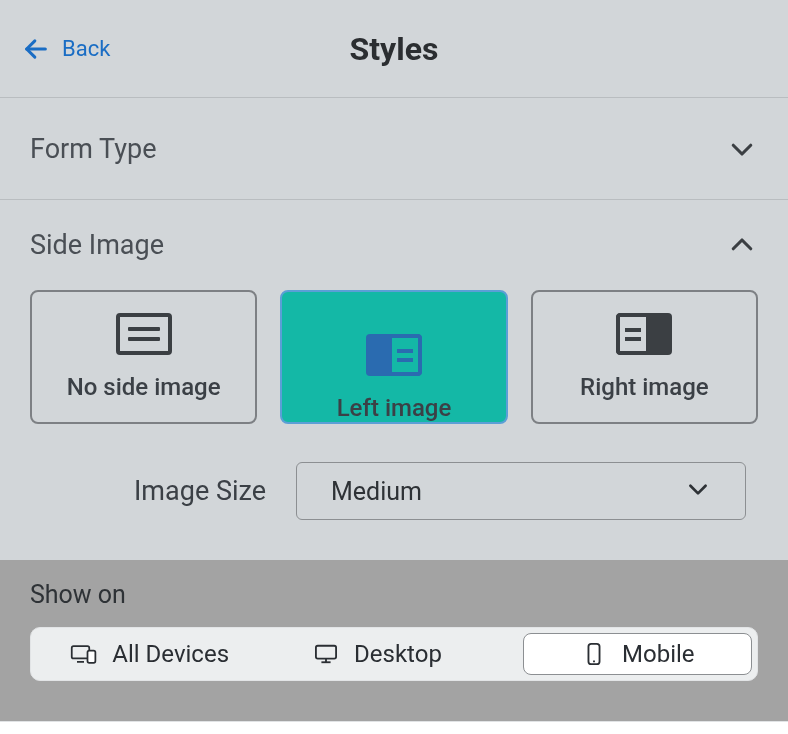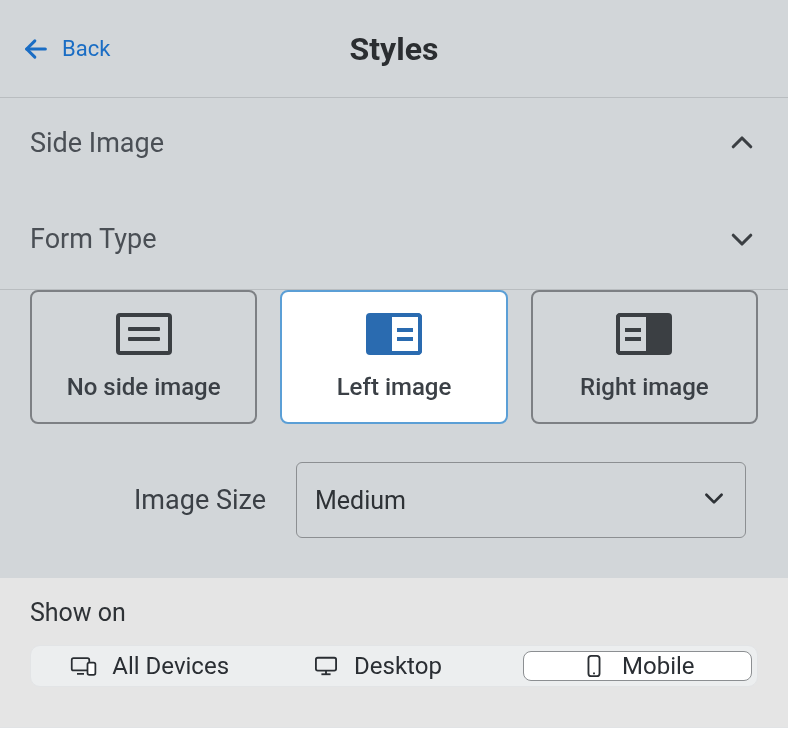--- a/index.html
+++ b/index.html
@@ -28,21 +28,21 @@
   .section-label { font-size: 27px; color: #4a4f55; }
   .chev { width: 32px; height: 32px; display: flex; align-items: center; justify-content: center; }
   .cards {
     display: flex; gap: 23px; padding: 0 30px 38px 30px; align-items: stretch;
   }
   .card {
     flex: 1; height: 134px; border: 2px solid #7d8084; border-radius: 8px;
     display: flex; flex-direction: column; align-items: center; justify-content: center;
     gap: 18px; cursor: pointer; background: transparent;
   }
-  .card.selected { border-color: #5b9fd6; background: #ffffff; }
+  .card.selected { border-color: #5b9fd6; background: #14b8a6; justify-content: flex-end; }
   .card-icon { width: 56px; height: 42px; position: relative; }
   .card-label { font-size: 24px; color: #3b4046; font-weight: 500; }
   
   .icon-noside {
     width: 56px; height: 42px; border: 4px solid #3b3f43; border-radius: 4px;
     display: flex; flex-direction: column; justify-content: center; gap: 6px; padding: 0 8px;
   }
   .icon-noside .line { height: 4px; background: #3b3f43; border-radius: 1px; }
   
   .icon-left {
@@ -62,29 +62,29 @@
   .icon-right .outline {
     flex: 1; border: 4px solid #3b3f43; border-right: none;
     display: flex; flex-direction: column; justify-content: center; gap: 5px; padding: 0 5px;
     border-top-left-radius: 4px; border-bottom-left-radius: 4px;
   }
   .icon-right .outline .line { height: 4px; background: #3b3f43; }
   .icon-right .fill { width: 26px; background: #3b3f43; }
   .panel-top { padding-bottom: 0; }
   .size-label { font-size: 27px; color: #3b4046; margin-left: auto; padding-right: 0; }
   .select {
-    flex: 0 0 450px; height: 76px; border: 1.5px solid #8c8f92; border-radius: 6px;
+    flex: 0 0 450px; height: 58px; border: 1.5px solid #8c8f92; border-radius: 6px;
     display: flex; align-items: center; justify-content: space-between;
-    padding: 0 18px; background: #d2d6d9; cursor: pointer;
+    padding: 0 34px; background: #d2d6d9; cursor: pointer;
   }
   .select-text { font-size: 25px; color: #2e3236; }
-  .panel-bottom { background: #e5e5e5; padding: 20px 30px 40px 30px; border-bottom: 1px solid #e1e3e5; }
+  .panel-bottom { background: #a3a3a3; padding: 20px 30px 40px 30px; border-bottom: 1px solid #e1e3e5; }
   .showon-label { font-size: 25px; color: #2e3236; margin-bottom: 18px; }
   .seg {
-    display: flex; background: #eceeef; border-radius: 10px; padding: 5px; height: 42px;
+    display: flex; background: #eceeef; border-radius: 10px; padding: 5px; height: 54px;
     border: 1px solid #e2e4e6;
   }
   .seg-item {
     flex: 1; display: flex; align-items: center; justify-content: center; gap: 14px;
     font-size: 24px; color: #2a2e33; border-radius: 8px; cursor: pointer;
   }
   .seg-item.active { background: #fff; border: 1.5px solid #8c8f92; margin-left: 32px; }
   .seg-icon { width: 28px; height: 22px; display:flex; align-items:center; justify-content:center; }
   .row-imagesize { display:flex; align-items:center; justify-content:flex-end; gap:30px; padding: 0 42px 40px 0; }
   .row-imagesize .size-label { margin-left: 0; }
@@ -100,34 +100,34 @@
         <svg viewBox="0 0 24 24" width="28" height="28" fill="none" stroke="#1a6dc4" stroke-width="2.6" stroke-linecap="round" stroke-linejoin="round">
             <line x1="20" y1="12" x2="4" y2="12"></line>
             <polyline points="11 5 4 12 11 19"></polyline>
           </svg>
       </span>
       <span>Back</span>
     </div>
     <div class="title">Styles</div>
   </div>
 
+  <div class="section-row">
+    <span class="section-label">Form Type</span>
+    <span class="chev">
+      <svg viewBox="0 0 24 24" width="30" height="30" fill="none" stroke="#3b3f43" stroke-width="2.5" stroke-linecap="round" stroke-linejoin="round">
+          <polyline points="5 9 12 16 19 9"></polyline>
+        </svg>
+    </span>
+  </div>
+
   <div class="section-row expanded">
     <span class="section-label">Side Image</span>
     <span class="chev">
       <svg viewBox="0 0 24 24" width="30" height="30" fill="none" stroke="#3b3f43" stroke-width="2.5" stroke-linecap="round" stroke-linejoin="round">
           <polyline points="5 15 12 8 19 15"></polyline>
-        </svg>
-    </span>
-  </div>
-
-  <div class="section-row">
-    <span class="section-label">Form Type</span>
-    <span class="chev">
-      <svg viewBox="0 0 24 24" width="30" height="30" fill="none" stroke="#3b3f43" stroke-width="2.5" stroke-linecap="round" stroke-linejoin="round">
-          <polyline points="5 9 12 16 19 9"></polyline>
         </svg>
     </span>
   </div>
 
   <div class="cards">
     <div class="card">
       <div class="card-icon">
         <div class="icon-noside">
             <div class="line"></div>
             <div class="line"></div>

